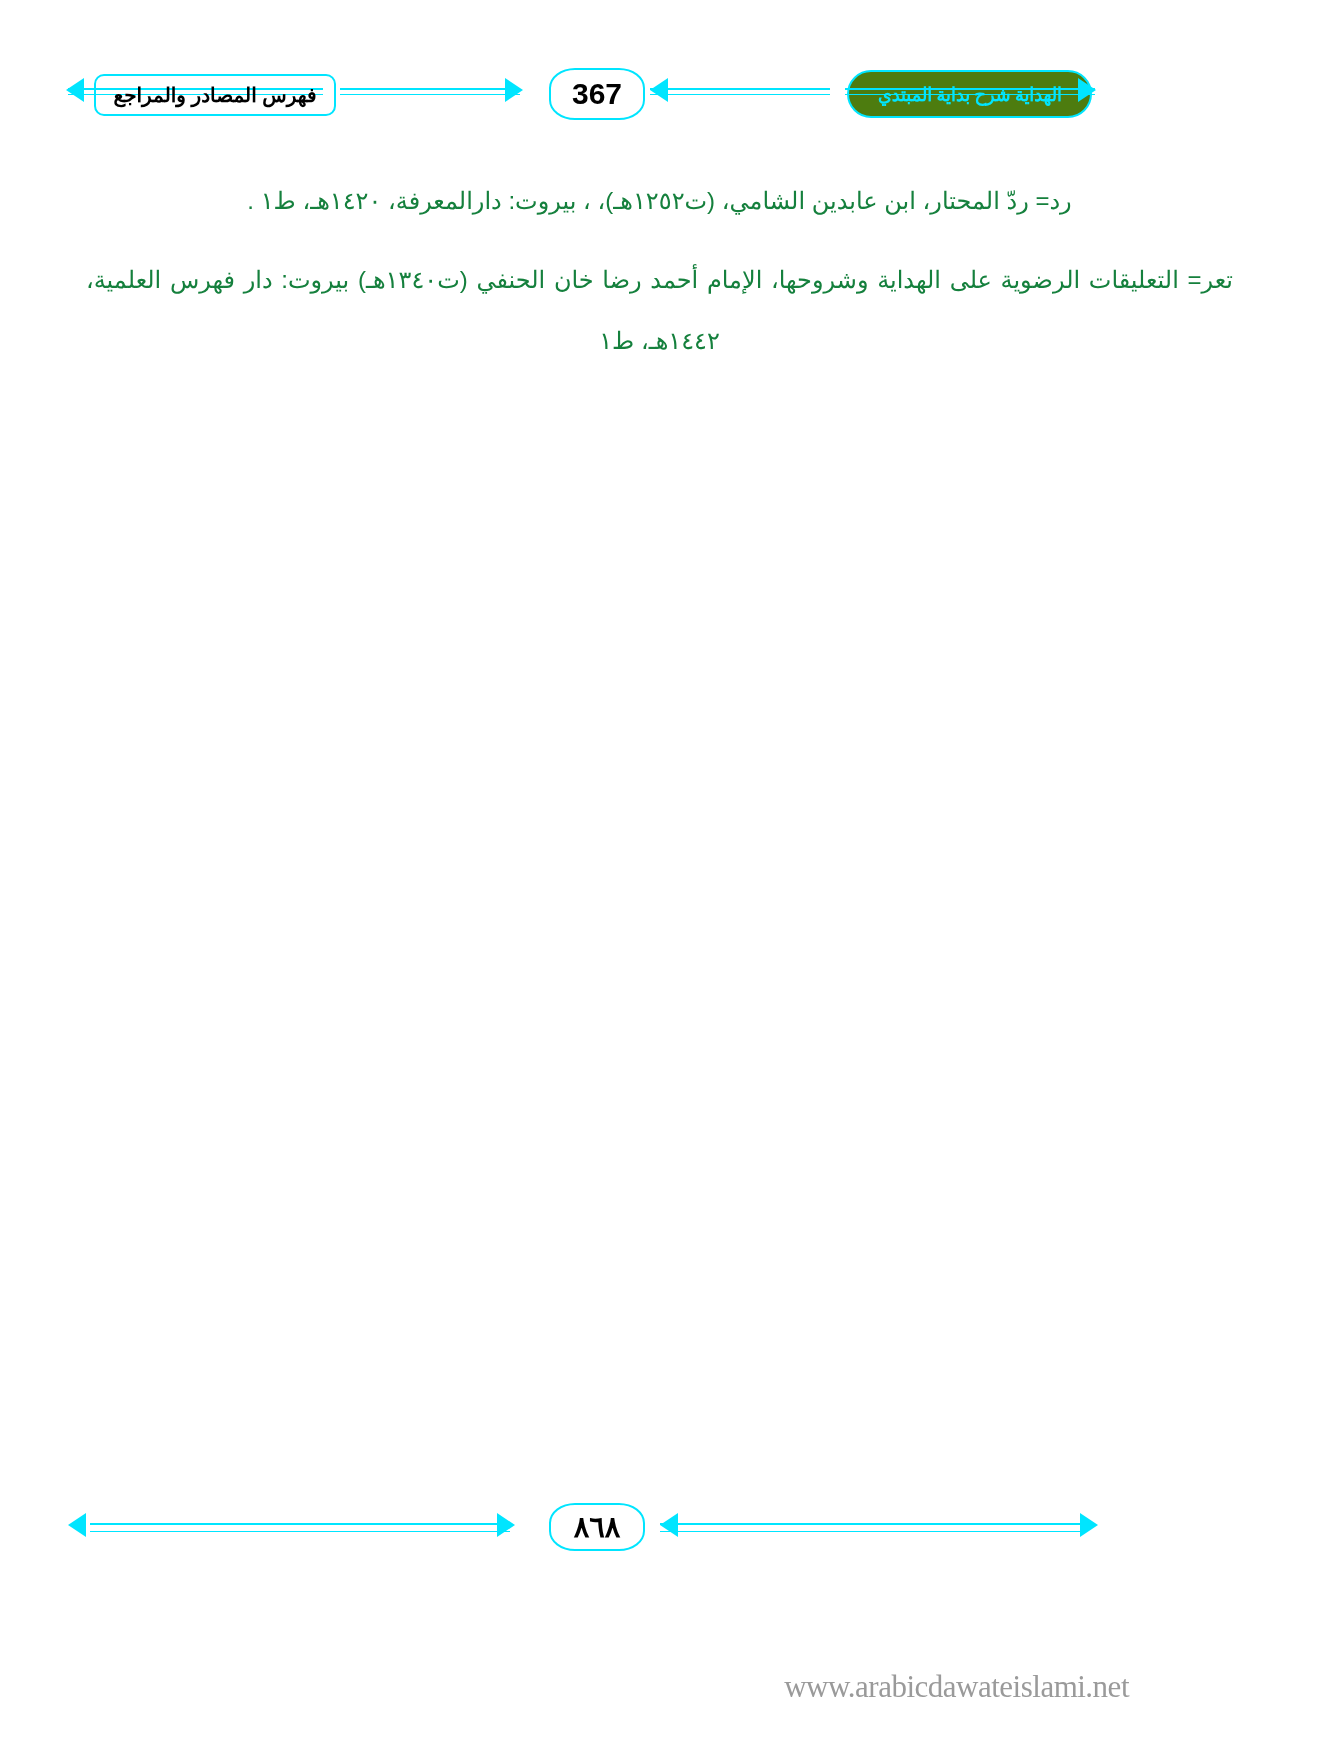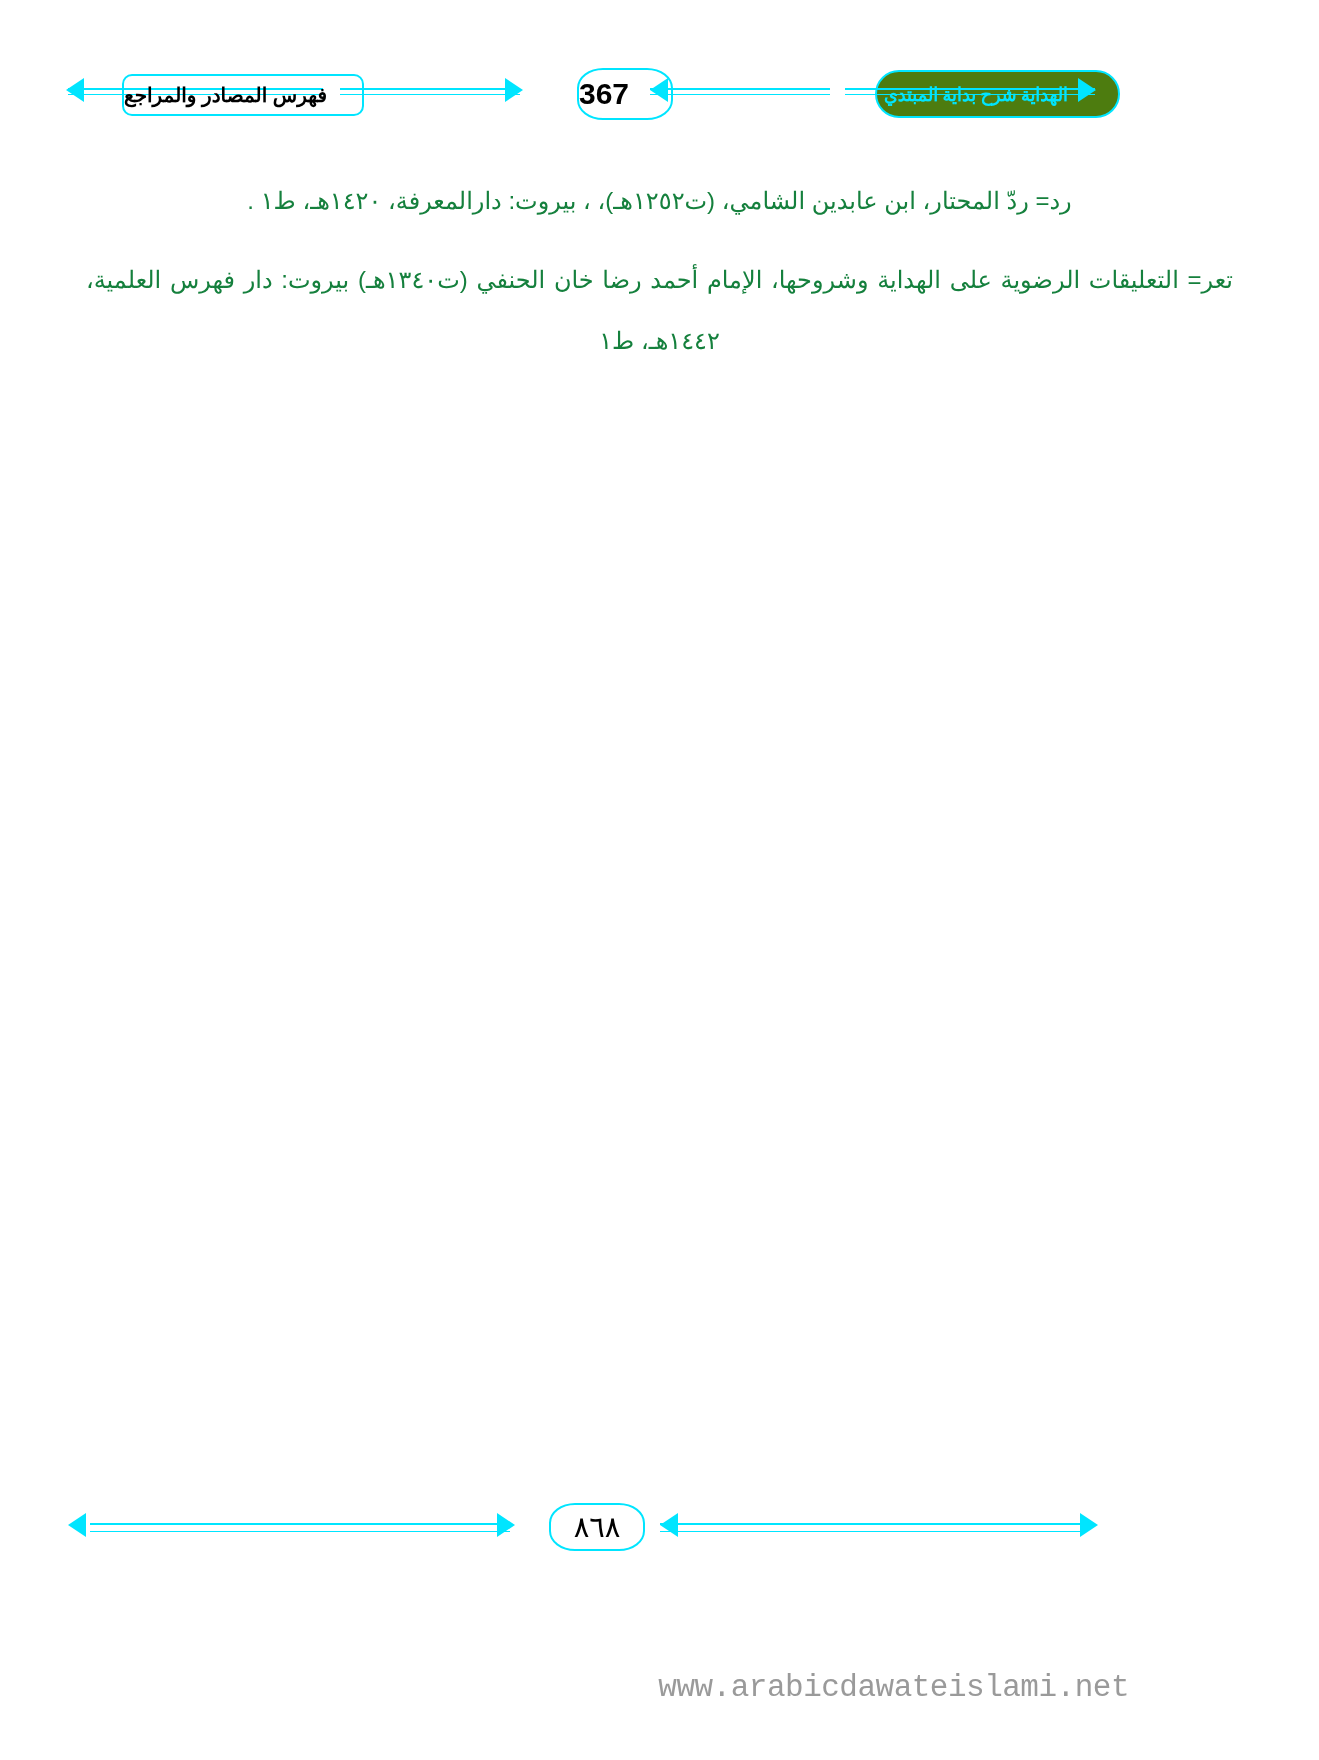--- a/index.html
+++ b/index.html
@@ -51,23 +51,22 @@
   .arrow.a3 { left: 650px; }
   .arrow.a4 { left: 1078px; }
 
   .hdr-box {
     position: absolute;
     border: 2.5px solid #00e5ff;
     border-radius: 10px;
     height: 42px;
     display: flex;
     align-items: center;
-    justify-content: flex-end;
+    justify-content: center;
     box-sizing: border-box;
-    margin-left: 28px;
   }
   .hdr-box.left-box {
     left: 94px;
     top: 44px;
     width: 242px;
   }
   .hdr-box.left-box .label {
     font-family: "Liberation Sans", sans-serif;
     font-weight: bold;
     font-size: 20px;
@@ -165,30 +164,30 @@
     height: 48px;
     border: 2.5px solid #00e5ff;
     border-radius: 26px / 20px;
     display: flex;
     align-items: center;
     justify-content: center;
     box-sizing: border-box;
   }
   .ftr-page .label {
     font-family: "Liberation Serif", serif;
-    font-weight: normal;
+    font-weight: bold;
     font-size: 29px;
     color: #000;
   }
 
   .watermark {
     position: absolute;
     bottom: 55px;
     right: 190px;
-    font-family: Liberation Mono, monospace;
+    font-family: Liberation Serif, serif;
     font-size: 31px;
     color: #9a9a9a;
     letter-spacing: -0.5px;
     white-space: nowrap;
     direction: ltr;
   }
 </style>
 </head>
 <body>
 

